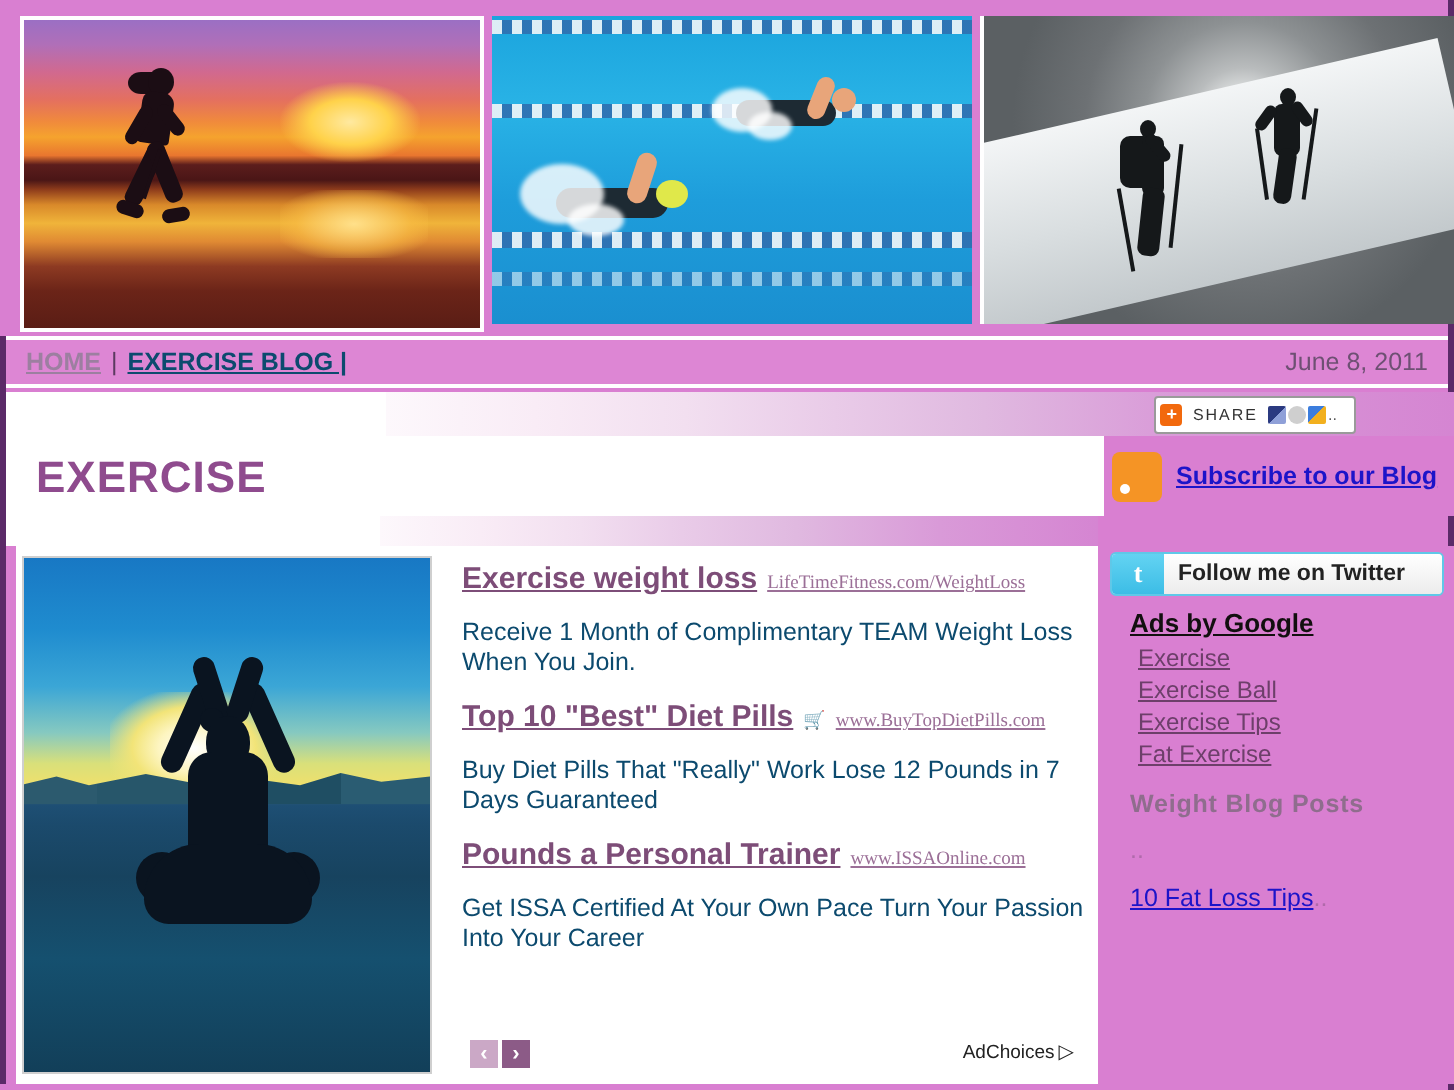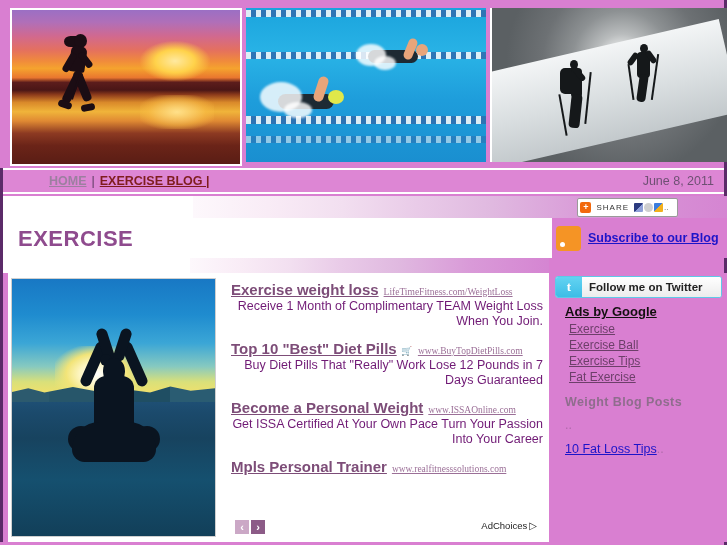--- a/index.html
+++ b/index.html
@@ -98,23 +98,23 @@
   
   .navbar{
     position:absolute;left:0;top:168px;width:724px;height:26px;
     background:#dd86d4;box-sizing:border-box;
     border-top:2px solid #ffffff;
     border-left:3px solid #5b2a68;
     border-bottom:2px solid #ffffff;
     display:flex;align-items:center;padding:0 10px 0 10px;
   }
   .nav-left{display:flex;align-items:center;gap:5px;font-size:12.5px;font-weight:bold;}
-  .nav-home{color:#9c7fa0;text-decoration:underline;cursor:pointer;margin-left:36px;}
+  .nav-home{color:#9c7fa0;text-decoration:underline;cursor:pointer;}
   .nav-sep{color:#5b3a60;font-weight:normal;}
-  .nav-blog{color:#7f1d1d;text-decoration:underline;cursor:pointer;}
+  .nav-blog{color:#0c4a6e;text-decoration:underline;cursor:pointer;}
   .nav-date{margin-left:auto;color:#6e5073;font-size:12.5px;}
 
   
   .share-row{
     position:absolute;left:0;top:196px;width:724px;height:22px;
     box-sizing:border-box;border-left:3px solid #5b2a68;
   }
   .stripe-top{
     position:absolute;left:190px;top:0;width:534px;height:22px;
     background:linear-gradient(to right,#fdf8fc 0%,#f9ecf6 14%,#f2dff0 28%,#e9cbe8 42%,#e0b9e0 56%,#d99ad8 74%,#d585d2 100%);
@@ -217,28 +217,28 @@
   .yg-torso{width:40px;height:54px;left:28px;top:46px;border-radius:12px 12px 6px 6px;background:#12263a;}
   .yg-armL{width:11px;height:48px;left:22px;top:10px;border-radius:6px;transform:rotate(24deg);}
   .yg-armR{width:11px;height:48px;left:63px;top:10px;border-radius:6px;transform:rotate(-24deg);}
   .yg-forL{width:11px;height:34px;left:34px;top:-2px;border-radius:6px;transform:rotate(-18deg);}
   .yg-forR{width:11px;height:34px;left:51px;top:-2px;border-radius:6px;transform:rotate(18deg);}
   .yg-legs{width:84px;height:40px;left:6px;top:92px;border-radius:40px 40px 18px 18px;}
   .yg-knee1{width:26px;height:26px;left:2px;top:96px;border-radius:50%;}
   .yg-knee2{width:26px;height:26px;left:68px;top:96px;border-radius:50%;}
 
   .ads{position:absolute;left:228px;top:8px;width:312px;}
-  .ad{margin-bottom:11px;text-align:right;}
+  .ad{margin-bottom:11px;}
   .ad-head{display:flex;align-items:baseline;gap:5px;flex-wrap:nowrap;}
   .ad-title{
     font-size:15px;font-weight:bold;color:#7d4d78;text-decoration:underline;cursor:pointer;white-space:nowrap;
   }
   .cart-ico{font-size:9px;color:#8a6c88;}
   .ad-url{font-size:9.5px;color:#9b6f97;text-decoration:underline;cursor:pointer;white-space:nowrap;font-family:Liberation Serif, serif;}
-  .ad-desc{font-size:12.5px;color:#701a75;line-height:15px;margin-top:1px;}
+  .ad-desc{font-size:12.5px;color:#0c4a6e;line-height:15px;margin-top:11px;}
 
   .ad-nav{position:absolute;left:232px;top:247px;display:flex;gap:2px;}
   .arw{
     width:14px;height:14px;display:flex;align-items:center;justify-content:center;
     font-size:11px;color:#ffffff;cursor:pointer;font-weight:bold;line-height:1;
   }
   .arw-prev{background:#cba8c6;}
   .arw-next{background:#8c5b87;}
   .adchoices{
     position:absolute;right:12px;top:247px;font-size:9.5px;color:#222;display:flex;align-items:center;gap:2px;cursor:pointer;
@@ -429,31 +429,27 @@
           <div class="ad-head">
             <span class="ad-title">Top 10 "Best" Diet Pills</span>
             <span class="cart-ico">🛒</span>
             <span class="ad-url">www.BuyTopDietPills.com</span>
           </div>
           <div class="ad-desc">Buy Diet Pills That "Really" Work Lose 12 Pounds in 7 Days Guaranteed</div>
         </div>
 
         <div class="ad">
           <div class="ad-head">
-            <span class="ad-title">Become a Personal Weight</span>
+            <span class="ad-title">Pounds a Personal Trainer</span>
             <span class="ad-url">www.ISSAOnline.com</span>
           </div>
           <div class="ad-desc">Get ISSA Certified At Your Own Pace Turn Your Passion Into Your Career</div>
         </div>
 
         <div class="ad">
-          <div class="ad-head">
-            <span class="ad-title">Mpls Personal Trainer</span>
-            <span class="ad-url">www.realfitnesssolutions.com</span>
-          </div>
         </div>
 
       </div>
 
       <div class="ad-nav">
         <span class="arw arw-prev">‹</span>
         <span class="arw arw-next">›</span>
       </div>
 
       <div class="adchoices">

